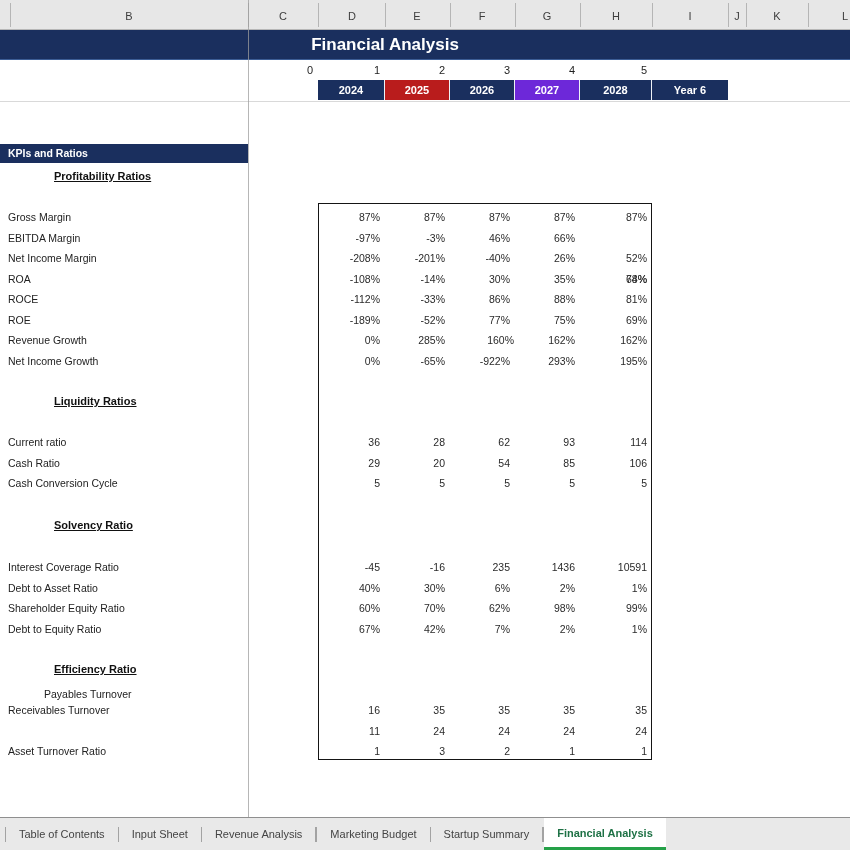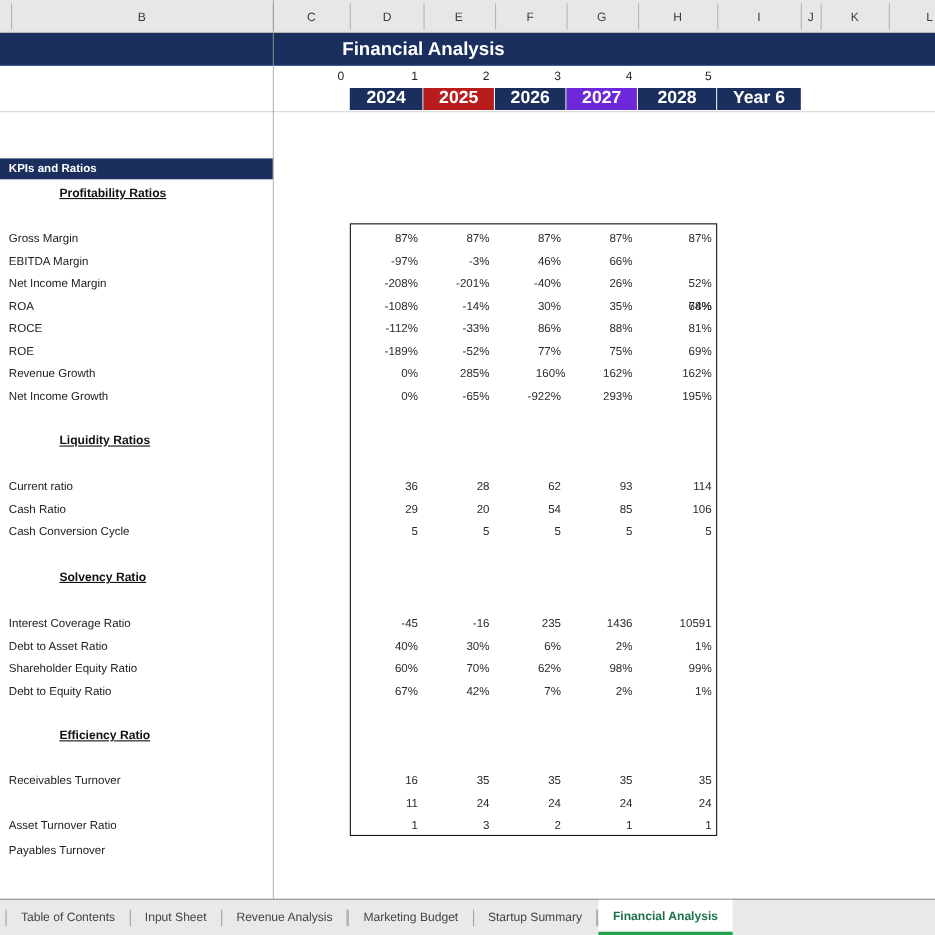--- a/index.html
+++ b/index.html
@@ -18,21 +18,21 @@
           border-bottom:1px solid #3c5d95;box-sizing:border-box;}
   #banner-title{position:absolute;left:0;top:0;width:770px;height:30px;
                 line-height:30px;text-align:center;color:#fff;
                 font-size:17px;font-weight:bold;}
 
   
   .num-cell,.year-cell,.val-cell{position:absolute;height:18px;line-height:18px;
                 box-sizing:border-box;}
   .num-cell{font-size:11px;color:#1e1e1e;text-align:right;padding-right:5px;top:61px;}
   .year-cell{top:80px;height:20px;line-height:20px;color:#fff;font-weight:bold;
-             font-size:16px;text-align:center;}
+             font-size:11px;text-align:center;}
   .gridline-h{position:absolute;left:0;width:850px;height:1px;background:#d9d9d9;}
   #freeze-line{position:absolute;top:0;width:1px;height:817px;
                background:rgba(158,158,158,.75);z-index:6;}
 
   
   #kpi-bar{position:absolute;left:0;top:144px;width:248px;height:19px;
            line-height:19px;color:#fff;font-weight:bold;font-size:10.5px;
            padding-left:8px;box-sizing:border-box;}
   .section-header{position:absolute;left:8px;height:18px;line-height:18px;
                   font-size:11px;font-weight:bold;text-decoration:underline;color:#111;padding-left:46px;}
@@ -121,21 +121,21 @@
       <div class="row-label" style="top: 433px;">Current ratio</div>
       <div class="row-label" style="top: 453.5px;">Cash Ratio</div>
       <div class="row-label" style="top: 474px;">Cash Conversion Cycle</div>
       <div class="section-header" style="top: 516px;">Solvency Ratio</div>
       <div class="row-label" style="top: 558px;">Interest Coverage Ratio</div>
       <div class="row-label" style="top: 578.5px;">Debt to Asset Ratio</div>
       <div class="row-label" style="top: 599px;">Shareholder Equity Ratio</div>
       <div class="row-label" style="top: 619.5px;">Debt to Equity Ratio</div>
       <div class="section-header" style="top: 660px;">Efficiency Ratio</div>
       <div class="row-label" style="top: 701px;">Receivables Turnover</div>
-      <div class="row-label" style="top: 764px;">Payables Turnover</div>
+      <div class="row-label" style="top: 685px; margin-left: 36px;">Payables Turnover</div>
       <div class="row-label" style="top: 742px;">Asset Turnover Ratio</div>
     </div>
 
   <div id="table-box"></div>
   <div id="table-cells">
       <div class="val-cell" style="top: 208px; left: 318px; width: 67px;">87%</div>
       <div class="val-cell" style="top: 208px; left: 385px; width: 65px;">87%</div>
       <div class="val-cell" style="top: 208px; left: 450px; width: 65px;">87%</div>
       <div class="val-cell" style="top: 208px; left: 515px; width: 65px;">87%</div>
       <div class="val-cell" style="top: 208px; left: 580px; width: 72px;">87%</div>

